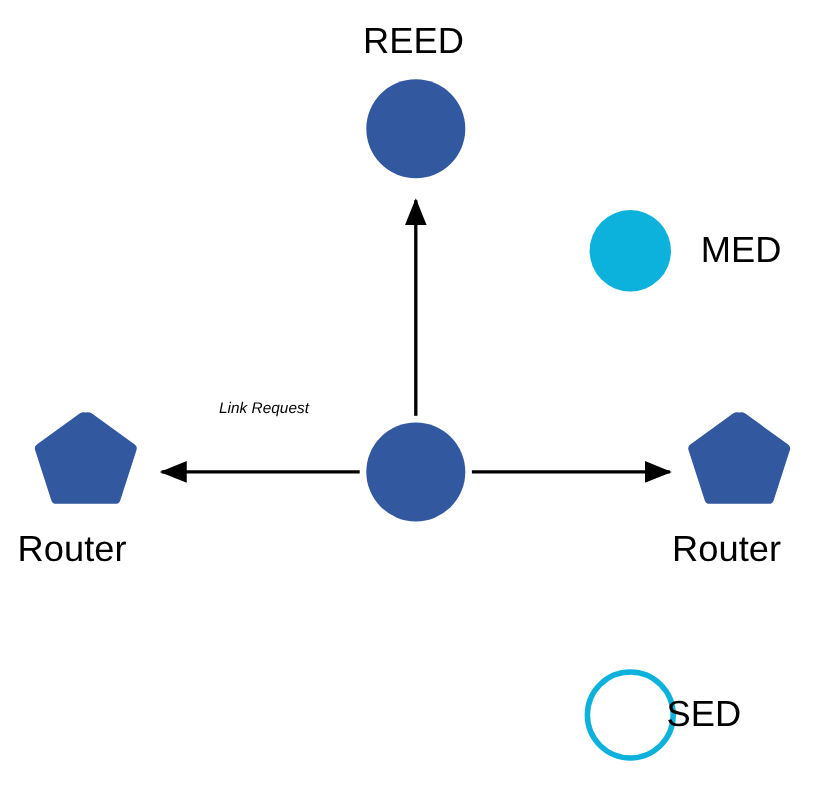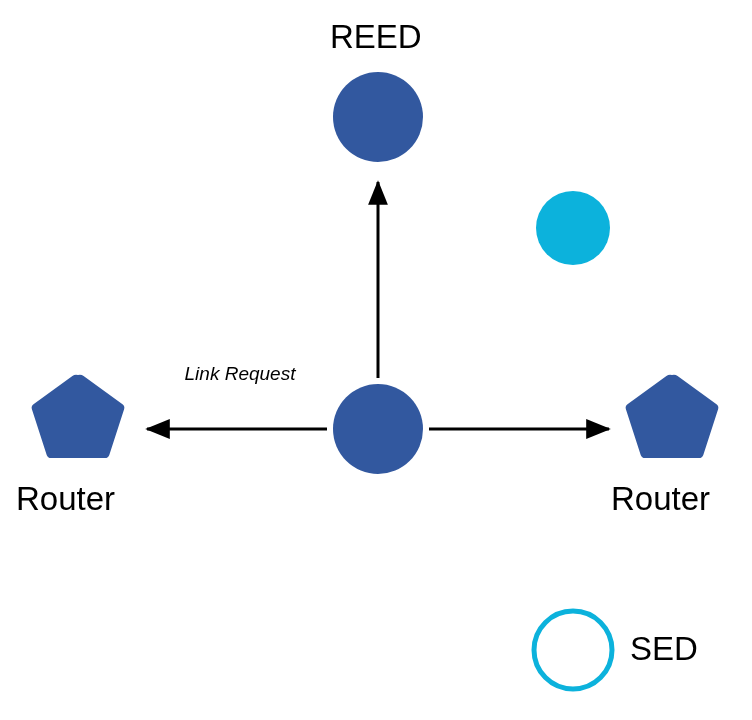--- a/index.html
+++ b/index.html
@@ -29,32 +29,32 @@
     font-family: "Liberation Sans", sans-serif;
     font-size: 33px;
     font-weight: 400;
     color: #000000;
     white-space: nowrap;
     line-height: 1;
   }
   .edge-label {
     position: absolute;
     font-family: "Liberation Sans", sans-serif;
-    font-size: 19px;
+    font-size: 14px;
     font-style: italic;
     color: #000000;
     white-space: nowrap;
     text-align: center;
     line-height: 1.22;
   }
   .label-reed   { left: 330px; top: 20px; }
   .label-med    { left: 637px; top: 210px; }
   .label-router-left  { left: 16px;  top: 482px; }
   .label-router-right { left: 611px; top: 482px; }
-  .label-sed    { left: 630px; top: 632px; text-align: right; }
+  .label-sed    { left: 606px; top: 632px; text-align: right; }
   .label-link-request { left: 160px; top: 362px; width: 160px; }
 </style>
 </head>
 <body>
 
 <div id="canvas">
 
   <svg id="diagram-svg" viewBox="0 0 752 720">
     <defs>
       <marker id="arrowhead" markerWidth="9" markerHeight="9" refX="7.6" refY="3.6" orient="auto" markerUnits="strokeWidth">
@@ -98,20 +98,21 @@
              L 625.9 409.2
              Q 624.9 406.1 627.5 404.2
              L 666.4 376.0
              Q 669 374 672 375 Z" fill="#32589F"></path>
 
     <circle cx="573" cy="650" r="39" fill="#ffffff" stroke="#0CB2DC" stroke-width="5"></circle>
   </svg>
 
   <div class="node-label label-reed">REED</div>
 
+  <div class="node-label label-med">MED</div>
 
   <div class="node-label label-router-left">Router</div>
 
   <div class="node-label label-router-right">Router</div>
 
   <div class="node-label label-sed">SED</div>
 
   <div class="edge-label label-link-request">
     <div>Link Request</div>
   </div>

